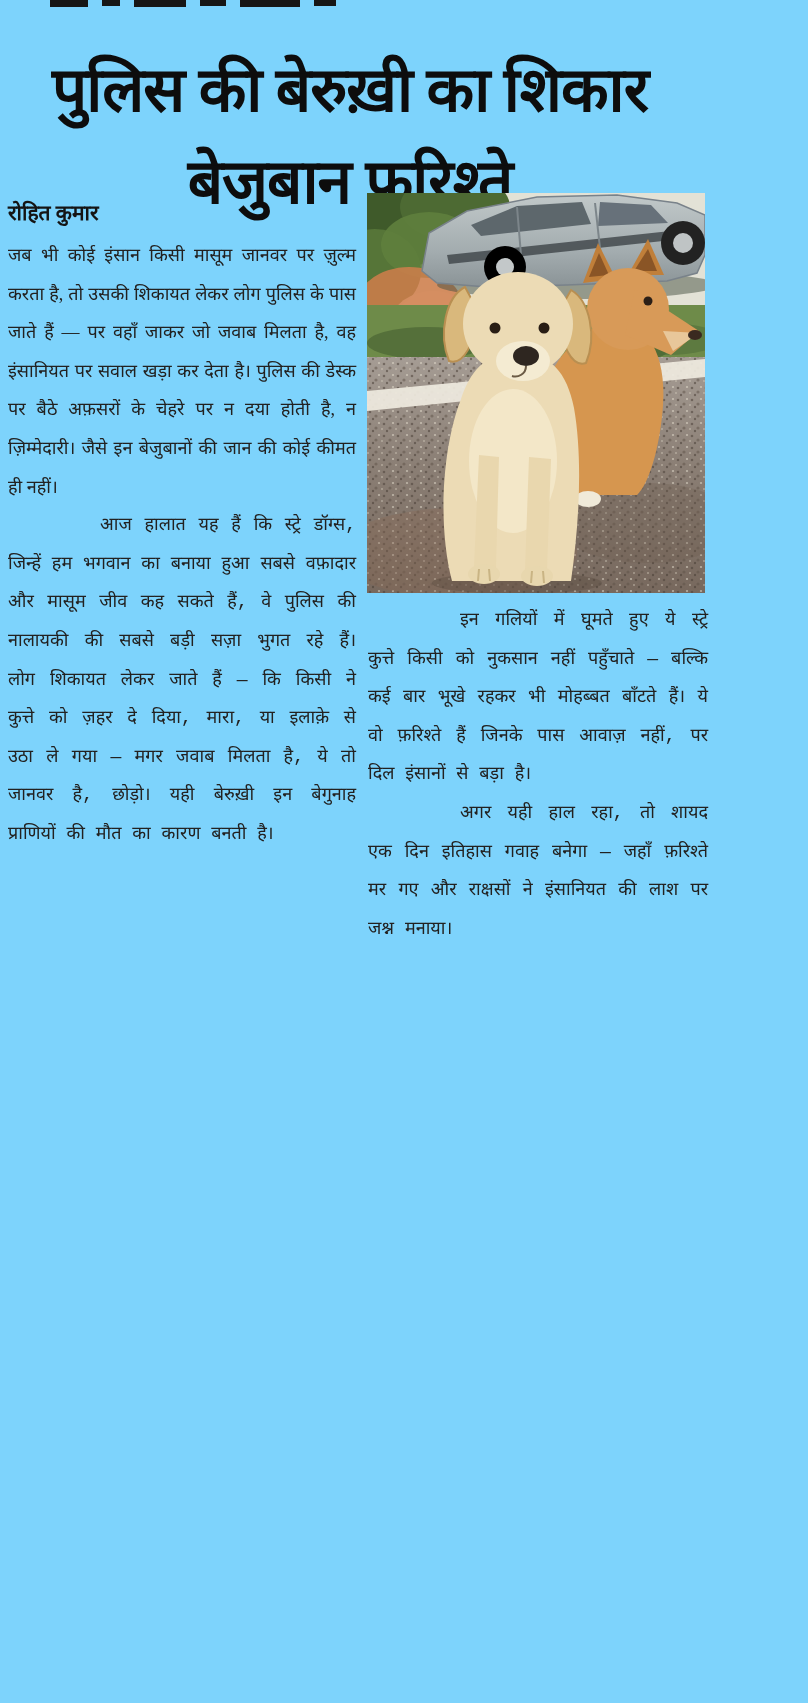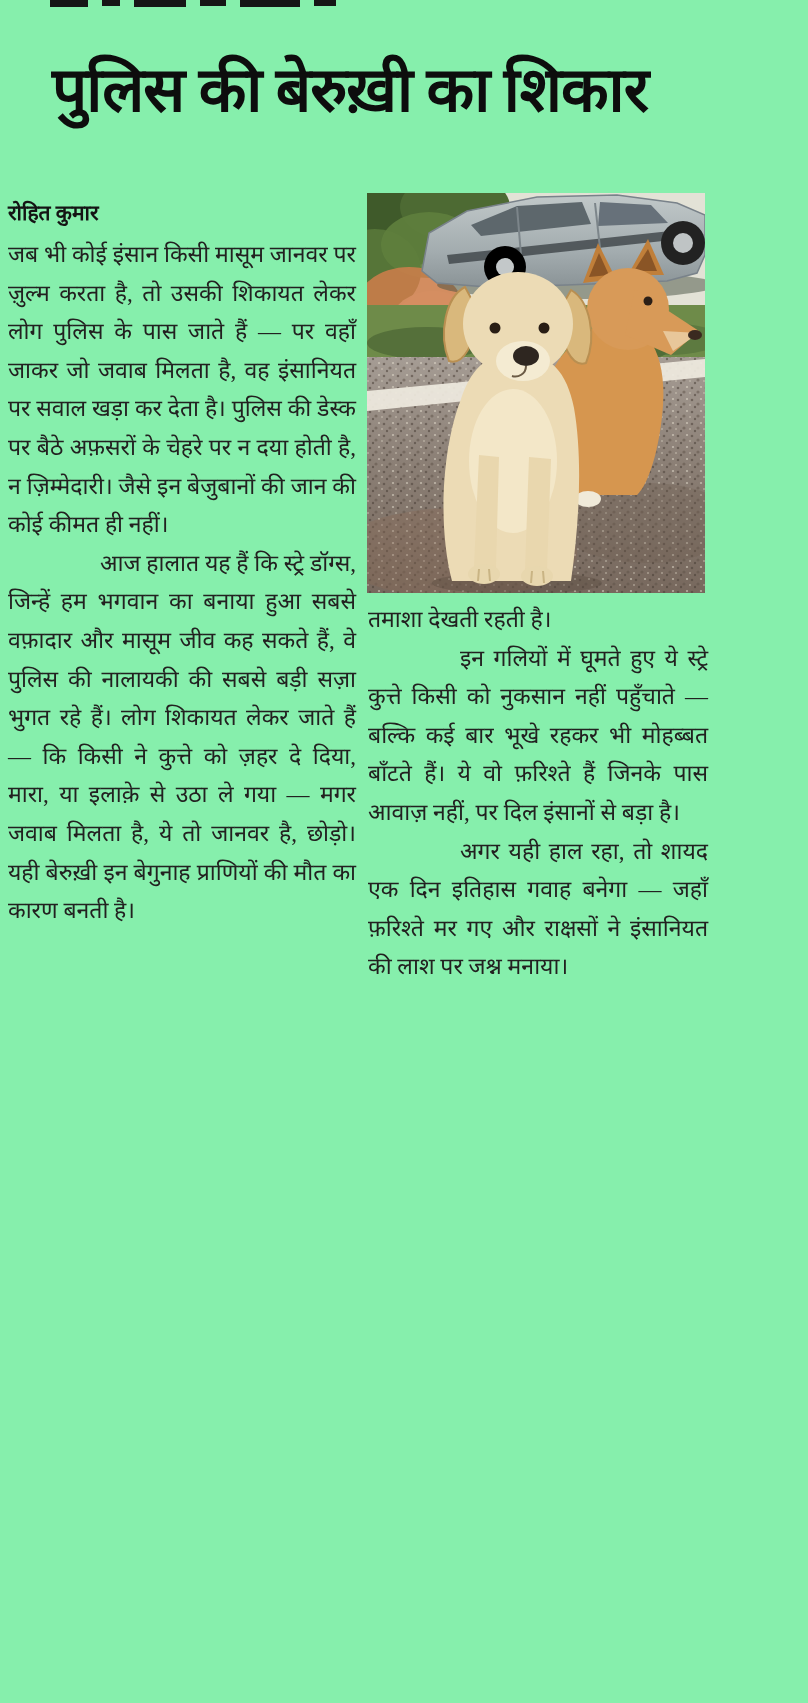--- a/index.html
+++ b/index.html
@@ -1,19 +1,19 @@
 <!DOCTYPE html>
 <html lang="hi"><head>
 <meta charset="utf-8">
 <style>
   html,body{margin:0;padding:0;background:#ffffff;}
   .page{
     position:relative;
     width:808px;height:1703px;
-    background:#86efac;
+    background:#7dd3fc;
     font-family:"Liberation Serif", serif;
     color:#1d1d1d;
     overflow:hidden;
   }
   
   .top-remnant{position:absolute;top:0;left:50px;height:8px;}
   .top-remnant i{display:inline-block;background:#161616;height:6px;margin-right:14px;vertical-align:top;}
   .top-remnant i:nth-child(1){width:38px;height:7px;}
   .top-remnant i:nth-child(2){width:18px;}
   .top-remnant i:nth-child(3){width:52px;height:7px;}
@@ -39,39 +39,40 @@
   .byline{
     position:absolute;left:8px;top:194px;width:348px;
     text-align:left;font-weight:700;font-size:21px;line-height:38px;
     color:#141414;
   }
   .col{position:absolute;}
   .col-left{left:8px;top:236px;width:348px;}
   .col-right{left:368px;top:601px;width:340px;}
   .col p{
     margin:0;
-    font-size:23px;
+    font-size:18px;
     line-height:38.6px;
     text-align:justify;
     text-justify:inter-word;
     color:#222120;
   }
-  .col p.indent{text-indent:92px;}
+  .col p.indent{text-indent:92px;font-family:Liberation Mono, monospace;}
 </style>
 </head>
 <body>
 
 <div class="page">
 
   <div class="top-remnant">
     <i></i><i></i><i></i><i></i><i></i><i></i>
   </div>
 
   <h1 class="headline">
     <span class="hl-line">पुलिस की बेरुख़ी का शिकार</span>
+    <span class="hl-line">बेजुबान फ़रिश्ते</span>
   </h1>
 
   <figure class="photo">
     <svg viewBox="0 0 338 400" preserveAspectRatio="none" role="img">
       <defs>
         <linearGradient id="roadGrad" x1="0" y1="165" x2="0" y2="400" gradientUnits="userSpaceOnUse">
           <stop offset="0" stop-color="#a59c94"></stop>
           <stop offset="0.45" stop-color="#8b7f75"></stop>
           <stop offset="1" stop-color="#77685d"></stop>
         </linearGradient>
@@ -177,18 +178,17 @@
   </figure>
 
   <div class="byline">रोहित कुमार</div>
 
   <div class="col col-left">
     <p>जब भी कोई इंसान किसी मासूम जानवर पर ज़ुल्म करता है, तो उसकी शिकायत लेकर लोग पुलिस के पास जाते हैं — पर वहाँ जाकर जो जवाब मिलता है, वह इंसानियत पर सवाल खड़ा कर देता है। पुलिस की डेस्क पर बैठे अफ़सरों के चेहरे पर न दया होती है, न ज़िम्मेदारी। जैसे इन बेजुबानों की जान की कोई कीमत ही नहीं।</p>
     <p class="indent">आज हालात यह हैं कि स्ट्रे डॉग्स, जिन्हें हम भगवान का बनाया हुआ सबसे वफ़ादार और मासूम जीव कह सकते हैं, वे पुलिस की नालायकी की सबसे बड़ी सज़ा भुगत रहे हैं। लोग शिकायत लेकर जाते हैं — कि किसी ने कुत्ते को ज़हर दे दिया, मारा, या इलाक़े से उठा ले गया — मगर जवाब मिलता है, ये तो जानवर है, छोड़ो। यही बेरुख़ी इन बेगुनाह प्राणियों की मौत का कारण बनती है।</p>
   </div>
 
   <div class="col col-right">
-    <p>तमाशा देखती रहती है।</p>
     <p class="indent">इन गलियों में घूमते हुए ये स्ट्रे कुत्ते किसी को नुकसान नहीं पहुँचाते — बल्कि कई बार भूखे रहकर भी मोहब्बत बाँटते हैं। ये वो फ़रिश्ते हैं जिनके पास आवाज़ नहीं, पर दिल इंसानों से बड़ा है।</p>
     <p class="indent">अगर यही हाल रहा, तो शायद एक दिन इतिहास गवाह बनेगा — जहाँ फ़रिश्ते मर गए और राक्षसों ने इंसानियत की लाश पर जश्न मनाया।</p>
   </div>
 
 </div>
 
 </body></html>

